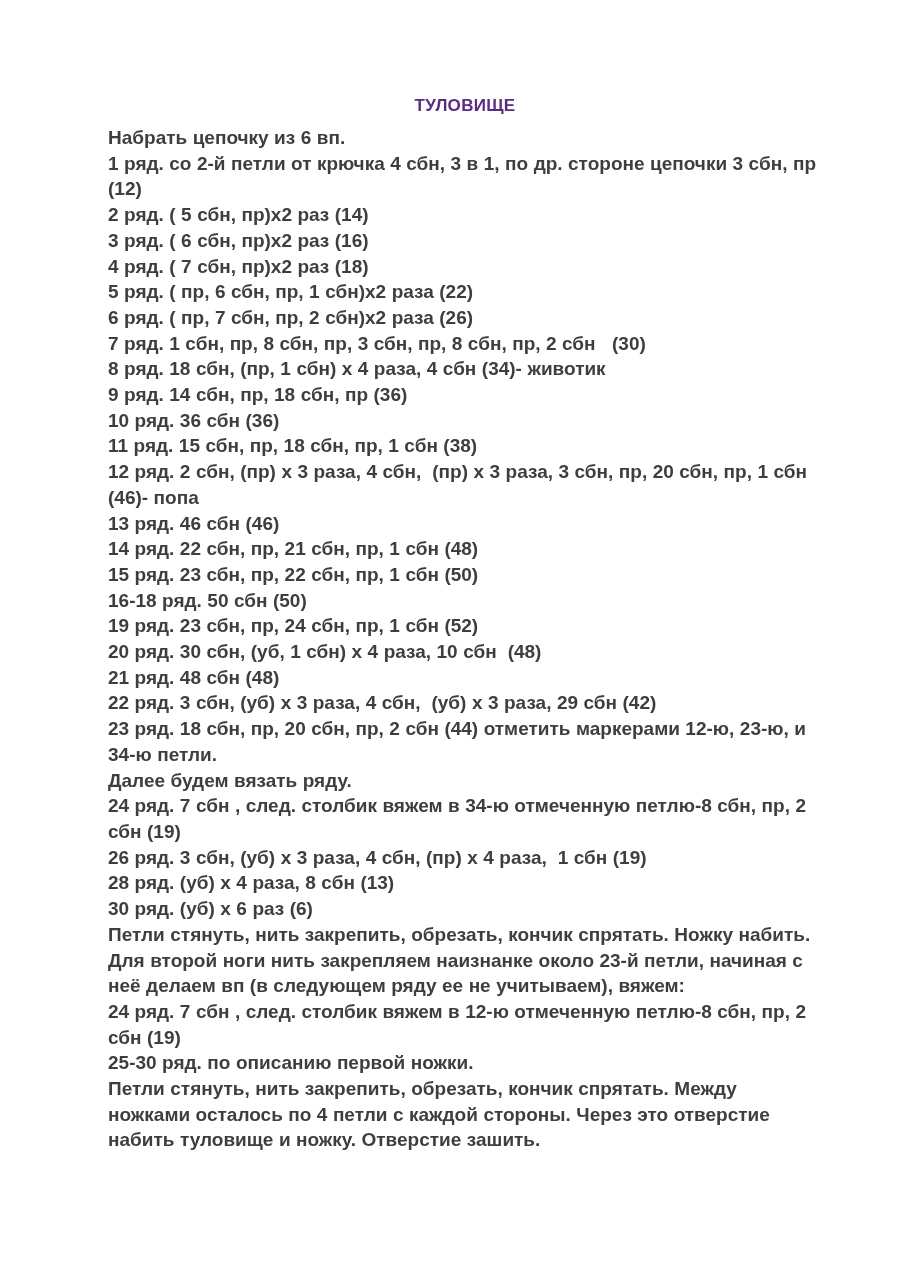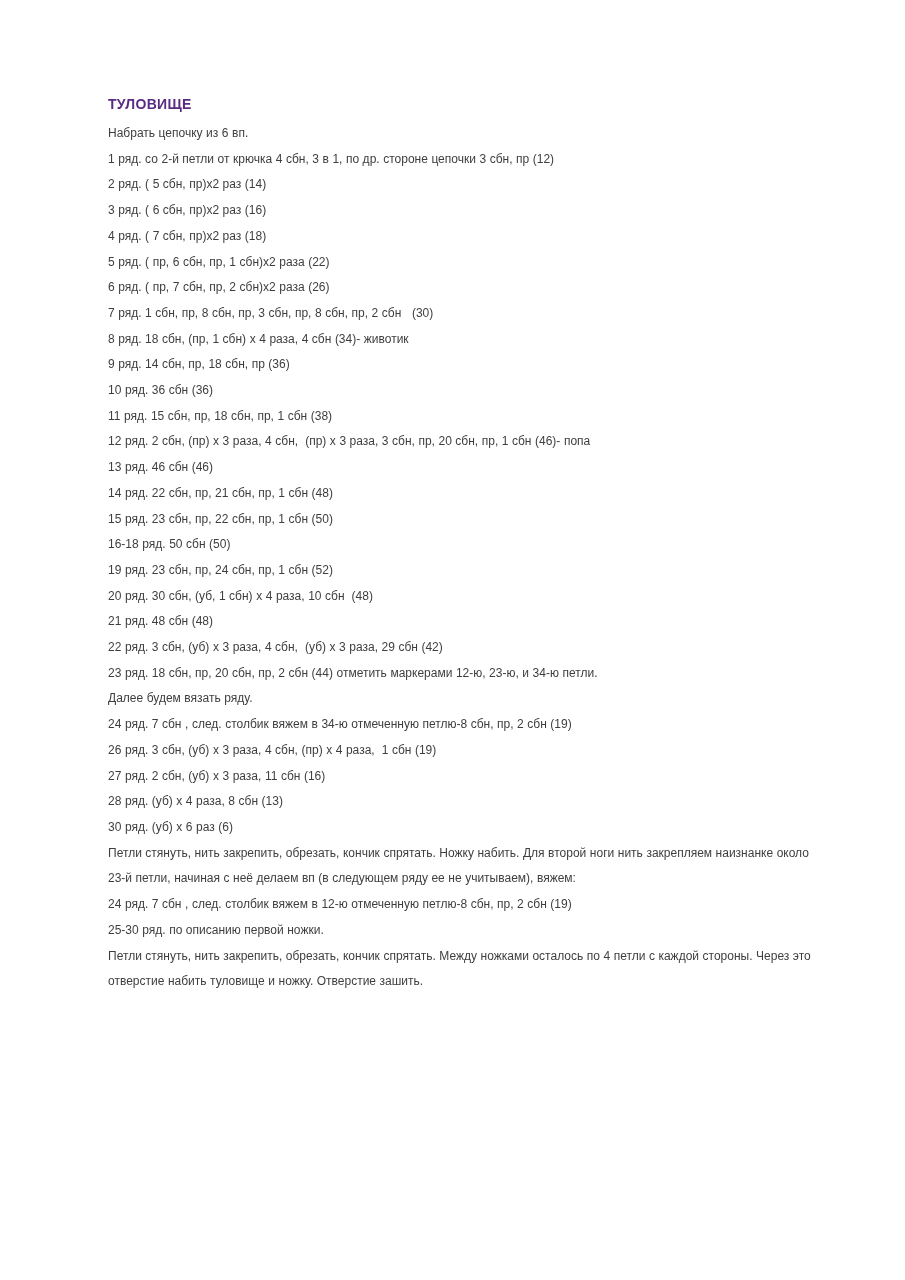--- a/index.html
+++ b/index.html
@@ -15,36 +15,37 @@
   }
   .page{
     width:905px;
     height:1280px;
     background:var(--page-bg);
     padding:96px 95px 0 108px;
     overflow:hidden;
   }
   .page-title{
     width:714px;
-    text-align:left;
+    text-align:center;
     color:var(--title-color);
-    font-size:14px;
+    font-size:17px;
     font-weight:bold;
     letter-spacing:.3px;
     margin-bottom:9px;
   }
   .text{
     width:714px;
   }
   .text p{
     color:var(--body-color);
-    font-size:12px;
+    font-size:19px;
     line-height:25.7px;
     white-space:pre-wrap;
     word-spacing:.2px;
+    font-weight:bold;
   }
 </style>
 </head>
 <body>
 
 <main class="page">
   <h1 class="page-title">ТУЛОВИЩЕ</h1>
   <section class="text">
       <p>Набрать цепочку из 6 вп.</p>
       <p>1 ряд. со 2-й петли от крючка 4 сбн, 3 в 1, по др. стороне цепочки 3 сбн, пр (12)</p>
@@ -64,21 +65,20 @@
       <p>15 ряд. 23 сбн, пр, 22 сбн, пр, 1 сбн (50)</p>
       <p>16-18 ряд. 50 сбн (50)</p>
       <p>19 ряд. 23 сбн, пр, 24 сбн, пр, 1 сбн (52)</p>
       <p>20 ряд. 30 сбн, (уб, 1 сбн) х 4 раза, 10 сбн  (48)</p>
       <p>21 ряд. 48 сбн (48)</p>
       <p>22 ряд. 3 сбн, (уб) х 3 раза, 4 сбн,  (уб) х 3 раза, 29 сбн (42)</p>
       <p>23 ряд. 18 сбн, пр, 20 сбн, пр, 2 сбн (44) отметить маркерами 12-ю, 23-ю, и 34-ю петли.</p>
       <p>Далее будем вязать ряду.</p>
       <p>24 ряд. 7 сбн , след. столбик вяжем в 34-ю отмеченную петлю-8 сбн, пр, 2 сбн (19)</p>
       <p>26 ряд. 3 сбн, (уб) х 3 раза, 4 сбн, (пр) х 4 раза,  1 сбн (19)</p>
-      <p>27 ряд. 2 сбн, (уб) х 3 раза, 11 сбн (16)</p>
       <p>28 ряд. (уб) х 4 раза, 8 сбн (13)</p>
       <p>30 ряд. (уб) х 6 раз (6)</p>
       <p>Петли стянуть, нить закрепить, обрезать, кончик спрятать. Ножку набить. Для второй ноги нить закрепляем наизнанке около 23-й петли, начиная с неё делаем вп (в следующем ряду ее не учитываем), вяжем:</p>
       <p>24 ряд. 7 сбн , след. столбик вяжем в 12-ю отмеченную петлю-8 сбн, пр, 2 сбн (19)</p>
       <p>25-30 ряд. по описанию первой ножки.</p>
       <p>Петли стянуть, нить закрепить, обрезать, кончик спрятать. Между ножками осталось по 4 петли с каждой стороны. Через это отверстие набить туловище и ножку. Отверстие зашить.</p>
     </section>
 </main>
 
 </body></html>

